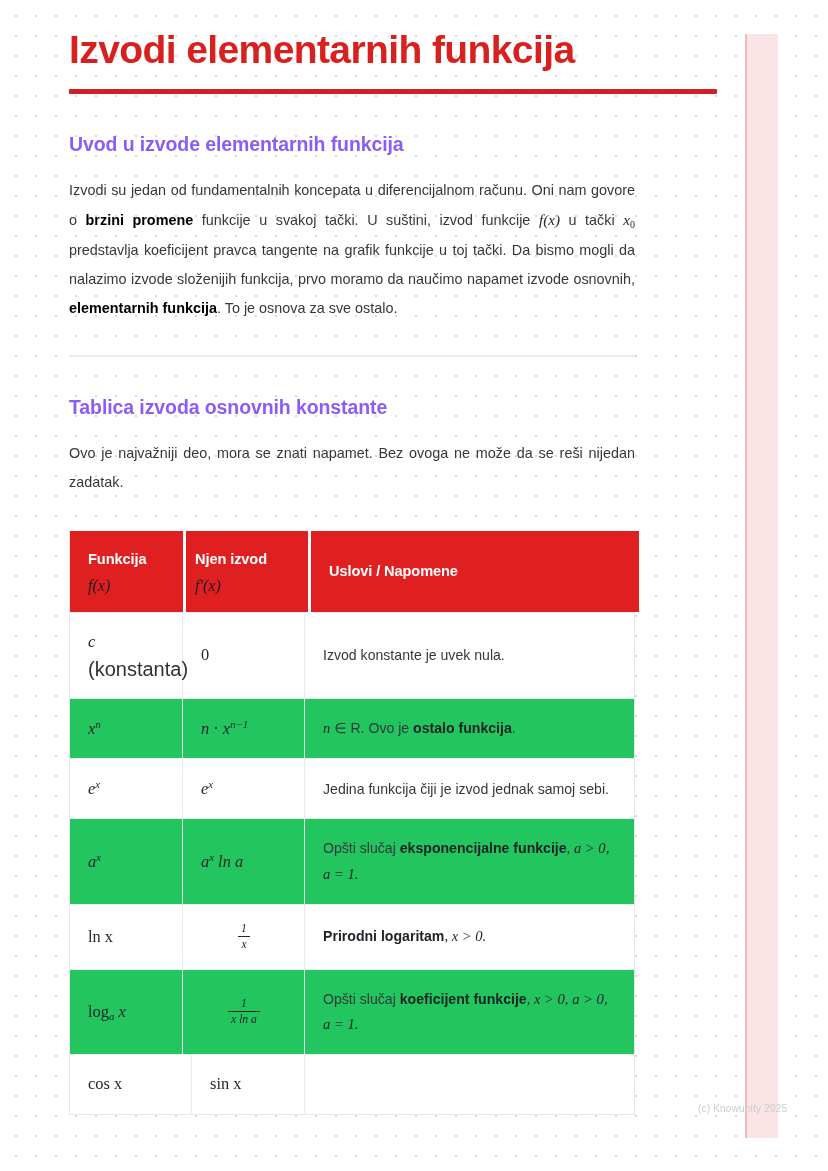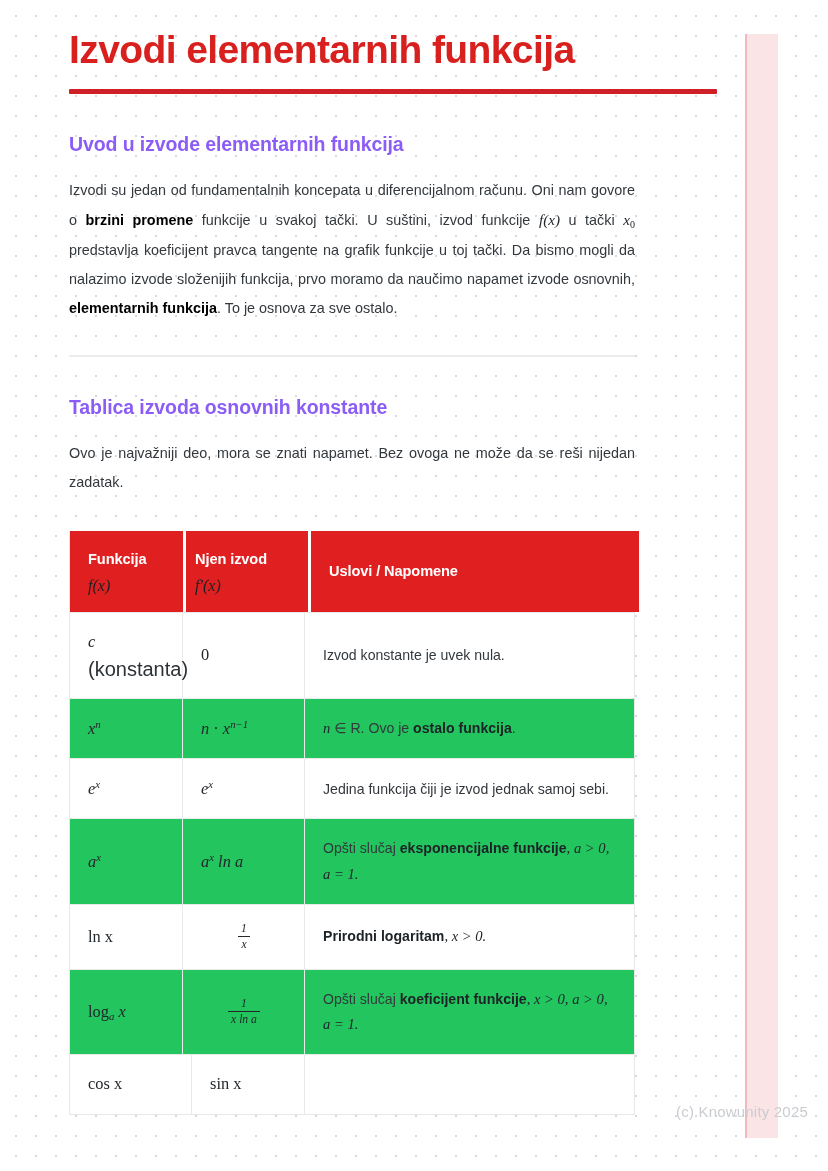--- a/index.html
+++ b/index.html
@@ -215,23 +215,23 @@
     font-size: 14.1px;
     line-height: 1.74;
     color: #33383d;
   }
   .note b { font-weight: 700; color: #1d2227; }
   .note .m { font-size: 14.6px; }
 
   
   .watermark {
     position: absolute;
-    left: 676px;
+    left: 698px;
     top: 1103px;
-    font-size: 15px;
+    font-size: 10px;
     color: #c9ccd0;
     letter-spacing: 0.2px;
     white-space: nowrap;
     z-index: 4;
   }
 </style>
 </head>
 <body>
 
 <div class="page"></div>

